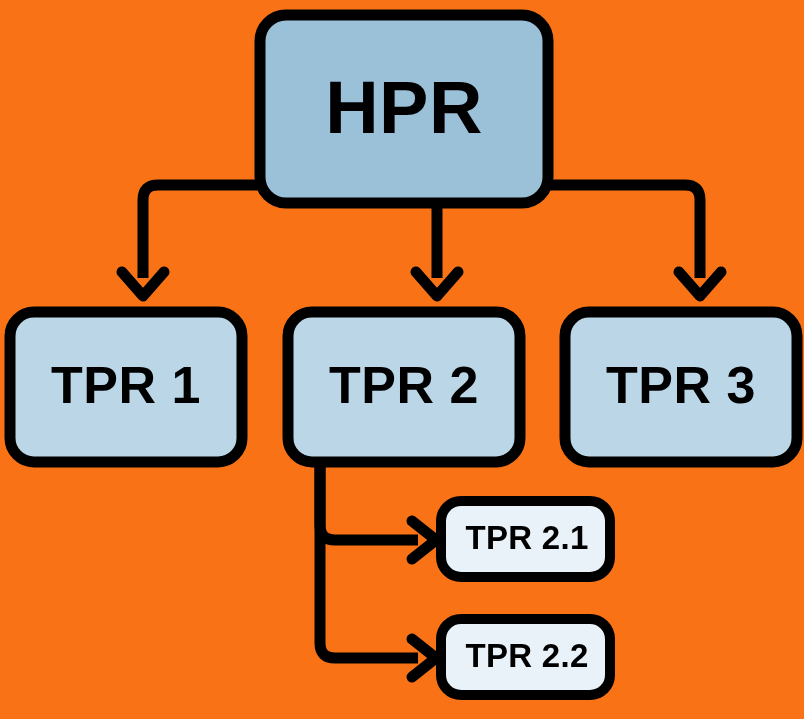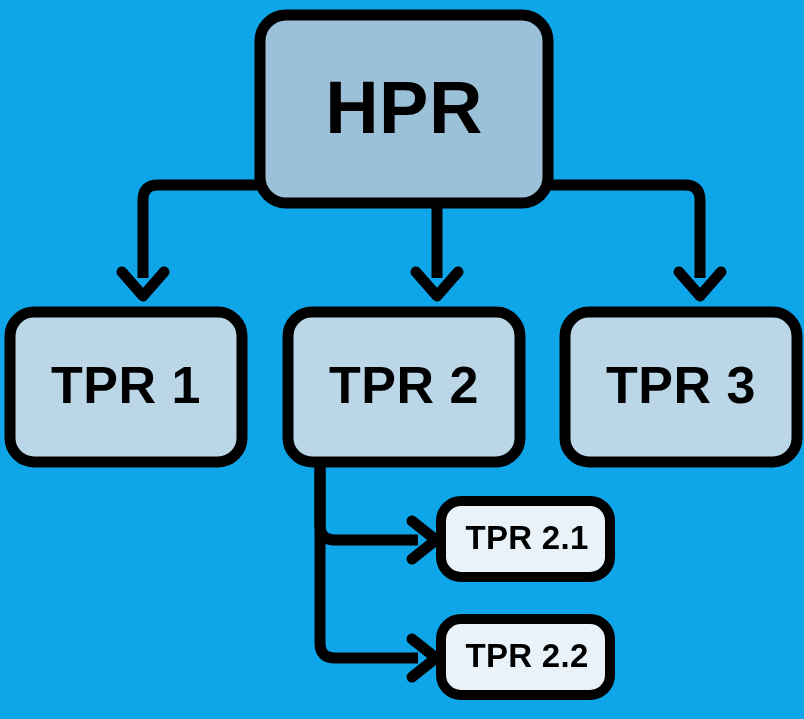--- a/index.html
+++ b/index.html
@@ -10,21 +10,21 @@
   body {
     width: 804px;
     height: 719px;
     font-family: "Liberation Sans", sans-serif;
     overflow: hidden;
   }
   #diagram-root {
     position: relative;
     width: 804px;
     height: 719px;
-    background: #0ea5e9;
+    background: #f97316;
   }
   svg#diagram-svg {
     display: block;
     width: 804px;
     height: 719px;
   }
   .node-box {
     stroke: #000000;
     stroke-width: 11;
   }

